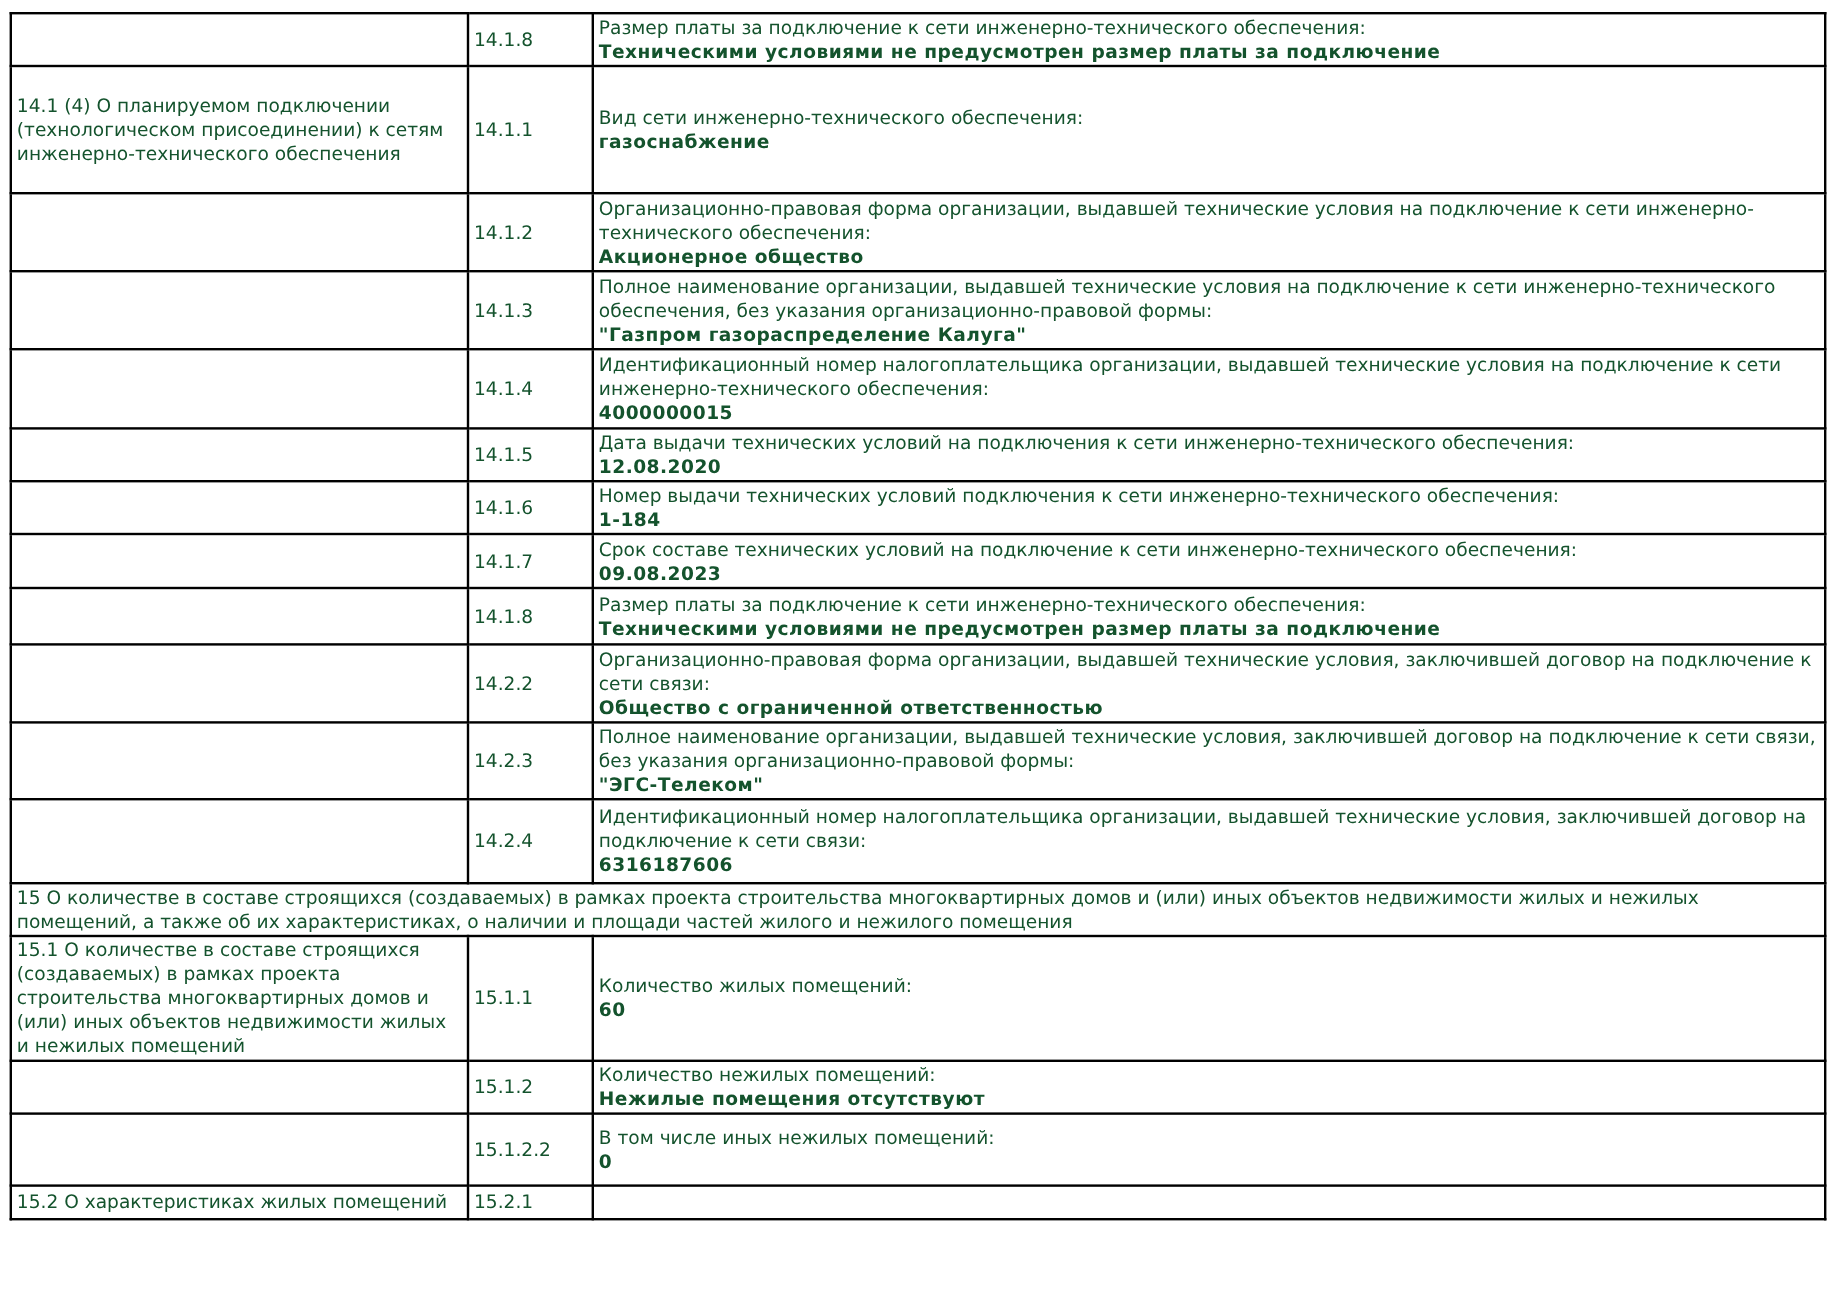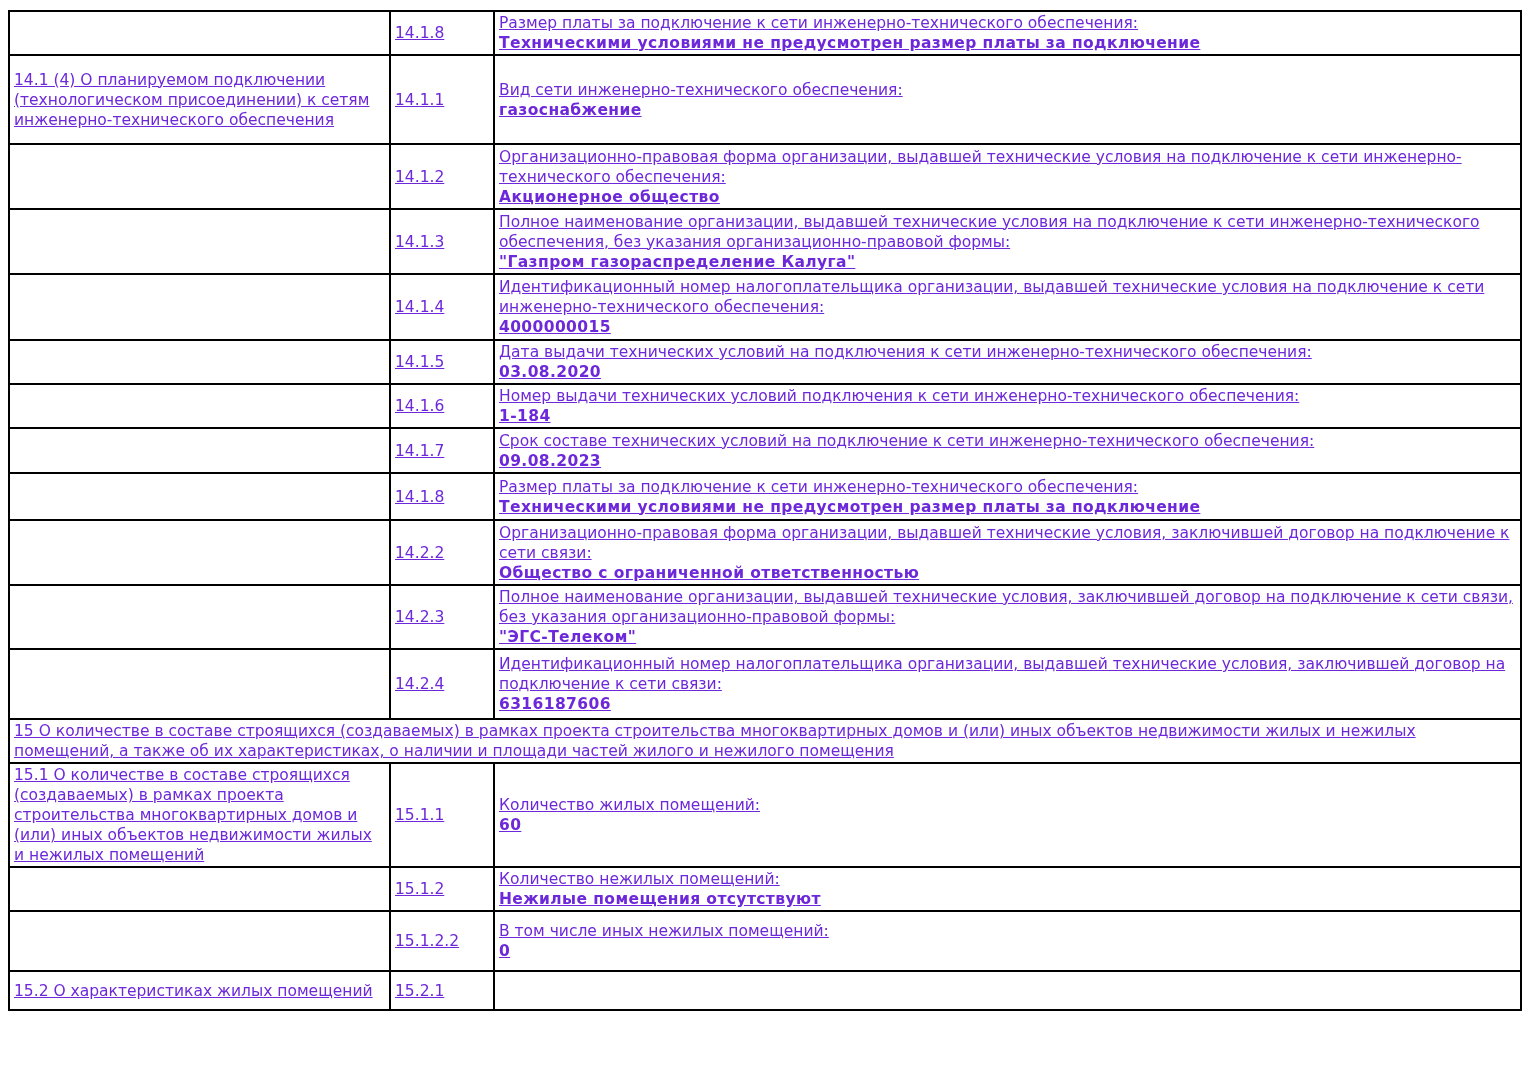--- a/index.html
+++ b/index.html
@@ -7,22 +7,21 @@
     padding: 0;
     background: #ffffff;
   }
   .page {
     position: relative;
     width: 1529px;
     height: 1080px;
     background: #ffffff;
     overflow: hidden;
     font-family: "DejaVu Sans", "Liberation Sans", sans-serif;
-    color: #6d28d9;
-    text-decoration: underline;
+    color: #14532d;
   }
   table.decl {
     border-collapse: collapse;
     table-layout: fixed;
     width: 1514px;
     margin: 10px 0 0 8px;
     font-size: 15.5px;
     line-height: 20px;
   }
   table.decl td {
@@ -63,21 +62,21 @@
     </colgroup>
     <tbody>
       <tr style="height:43px">
         <td class="sec"></td>
         <td class="code">14.1.8</td>
         <td class="content">
           <div class="field-label">Размер платы за подключение к сети инженерно-технического обеспечения:</div>
           <div class="field-value">Техническими условиями не предусмотрен размер платы за подключение</div>
         </td>
       </tr>
-      <tr style="height:89px">
+      <tr style="height:106px">
         <td class="sec">14.1 (4) О планируемом подключении (технологическом присоединении) к сетям инженерно-технического обеспечения</td>
         <td class="code">14.1.1</td>
         <td class="content">
           <div class="field-label">Вид сети инженерно-технического обеспечения:</div>
           <div class="field-value">газоснабжение</div>
         </td>
       </tr>
       <tr style="height:65px">
         <td class="sec"></td>
         <td class="code">14.1.2</td>
@@ -100,21 +99,21 @@
         <td class="content">
           <div class="field-label">Идентификационный номер налогоплательщика организации, выдавшей технические условия на подключение к сети инженерно-технического обеспечения:</div>
           <div class="field-value">4000000015</div>
         </td>
       </tr>
       <tr style="height:44px">
         <td class="sec"></td>
         <td class="code">14.1.5</td>
         <td class="content">
           <div class="field-label">Дата выдачи технических условий на подключения к сети инженерно-технического обеспечения:</div>
-          <div class="field-value">03.08.2020</div>
+          <div class="field-value">12.08.2020</div>
         </td>
       </tr>
       <tr style="height:43px">
         <td class="sec"></td>
         <td class="code">14.1.6</td>
         <td class="content">
           <div class="field-label">Номер выдачи технических условий подключения к сети инженерно-технического обеспечения:</div>
           <div class="field-value">1-184</div>
         </td>
       </tr>
@@ -178,21 +177,21 @@
         </td>
       </tr>
       <tr style="height:60px">
         <td class="sec"></td>
         <td class="code">15.1.2.2</td>
         <td class="content">
           <div class="field-label">В том числе иных нежилых помещений:</div>
           <div class="field-value">0</div>
         </td>
       </tr>
-      <tr style="height:39px">
+      <tr style="height:28px">
         <td class="sec">15.2 О характеристиках жилых помещений</td>
         <td class="code">15.2.1</td>
         <td class="content">
           <div class="field-label"></div>
           <div class="field-value"></div>
         </td>
       </tr>
     </tbody>
   </table>
 </div>

